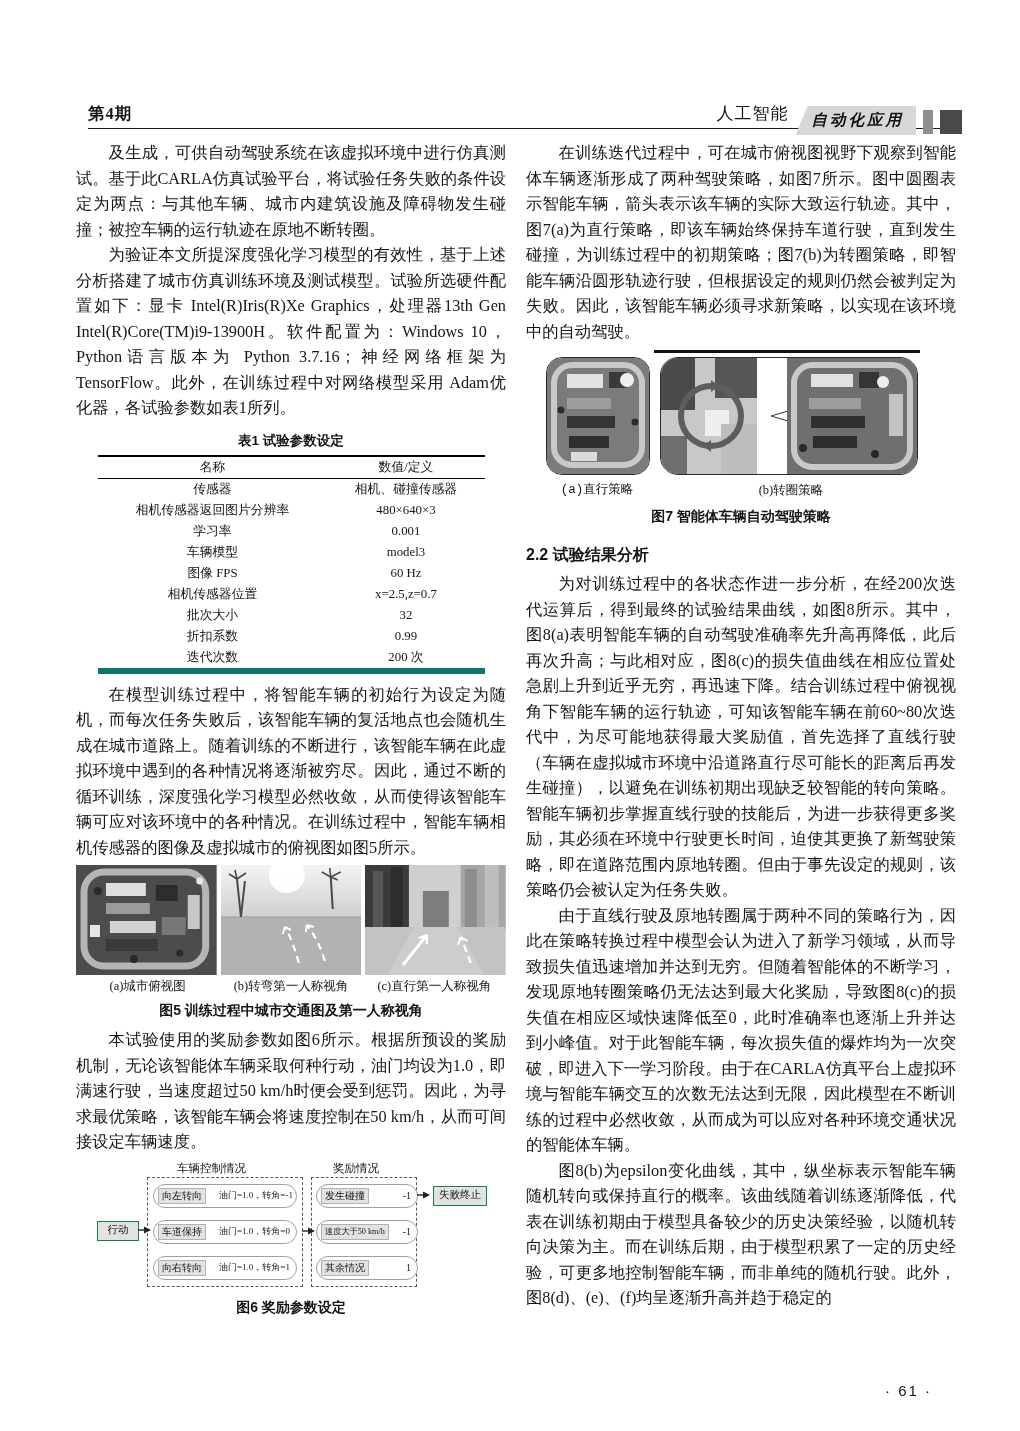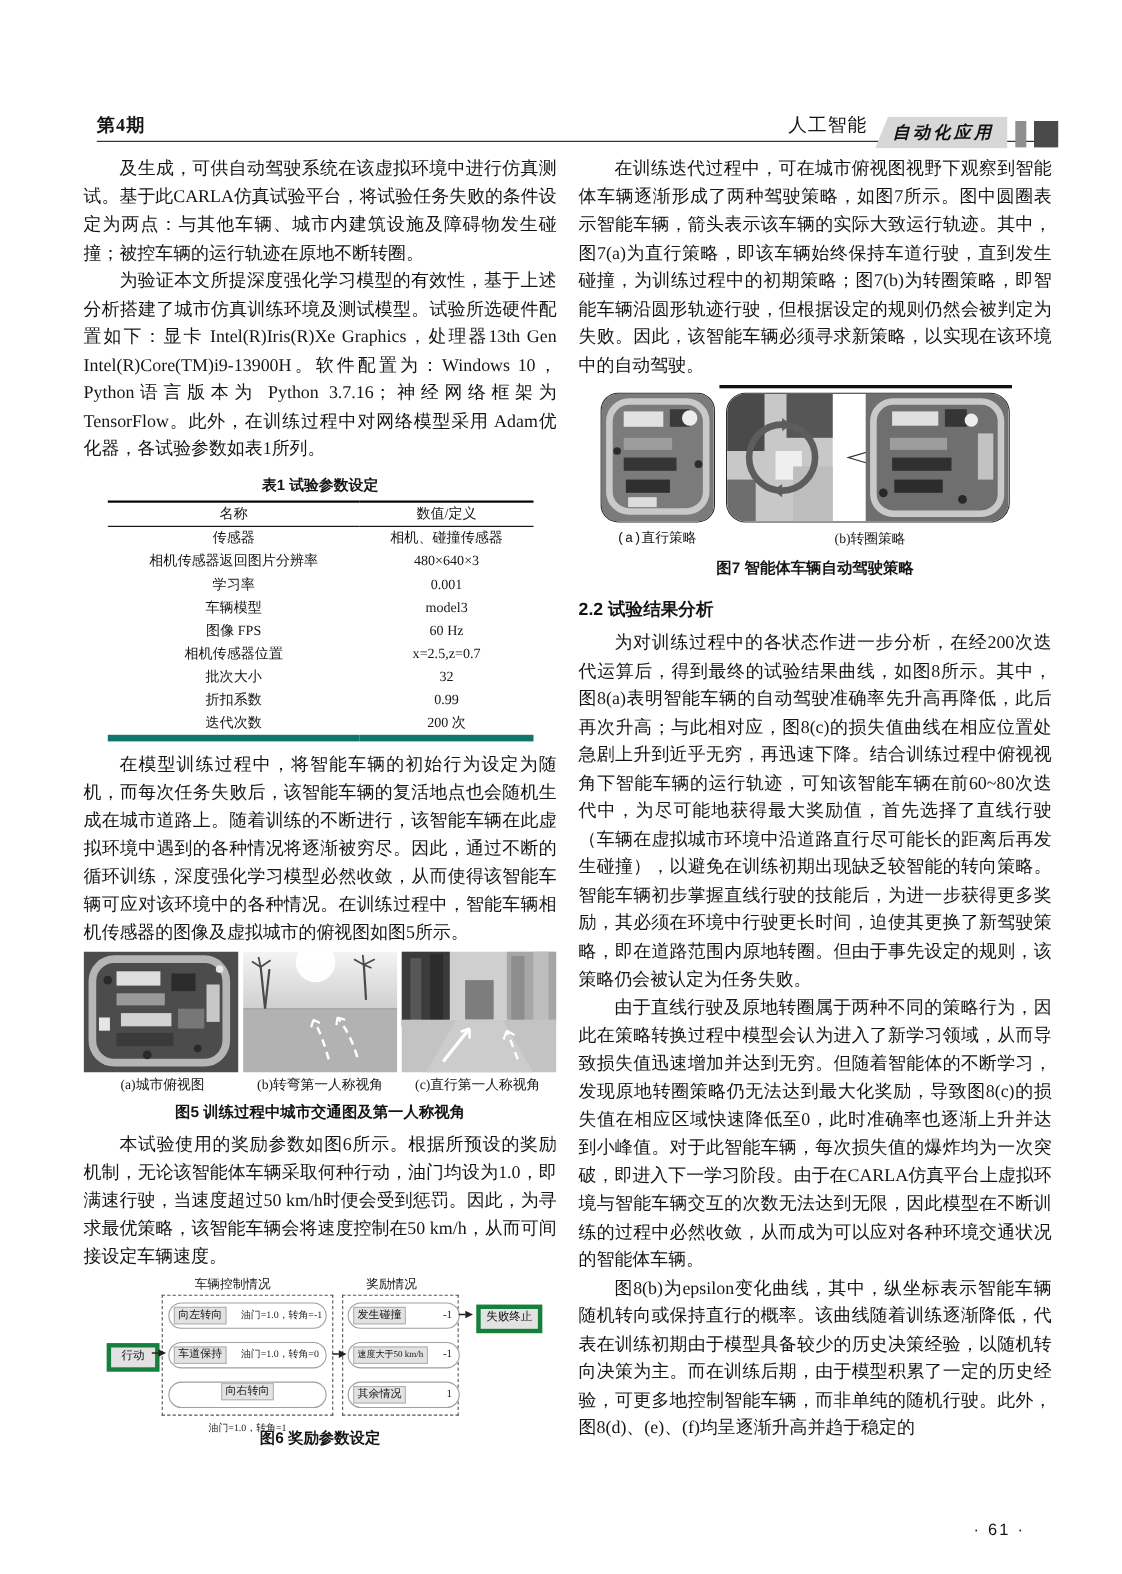--- a/index.html
+++ b/index.html
@@ -42,21 +42,21 @@
   
   .fig5-panels{display:flex;gap:4px;margin-top:5px;}
   .fig5-panels .panel{flex:1;height:110px;}
   .fig5-panels svg{display:block;width:100%;height:100%;}
 
   
   .fig6{position:relative;width:420px;height:130px;margin:8px auto 0;
         font-family:"Liberation Serif",serif;}
   .fig6 .dlabel{position:absolute;top:-2px;font-size:11.5px;line-height:14px;}
   .fig6 .dashbox{position:absolute;border:1px dashed #555;}
-  .fig6 .graybox{position:absolute;background:#e2e2e2;border:4px solid #15803d;
+  .fig6 .graybox{position:absolute;background:#e2e2e2;border:1px solid #15803d;
                  font-size:10.5px;line-height:16px;text-align:center;}
   .fig6 .stadium{position:absolute;height:22px;border:1px solid #9f9f9f;border-radius:12px;
                  display:flex;align-items:center;padding:0 4px;gap:13px;background:#fff;}
   .fig6 .sname{background:#e2e2e2;border:1px solid #b2b2b2;font-size:10px;line-height:14px;
                padding:0 3px;white-space:nowrap;}
   .fig6 .sdetail{font-size:9px;white-space:nowrap;color:#222;}
   .fig6 .sval{font-size:10px;margin-left:auto;padding-right:2px;}
   .fig6 svg.arrows{position:absolute;left:0;top:0;width:420px;height:130px;pointer-events:none;}
 
   
@@ -230,21 +230,21 @@
 
         <div class="dashbox" style="left:66px;top:14px;width:154px;height:108px;"></div>
         <div class="stadium" style="left:72px;top:21px;width:134px;">
           <span class="sname">向左转向</span>
           <span class="sdetail">油门=1.0，转角=-1</span>
         </div>
         <div class="stadium" style="left:72px;top:57px;width:134px;">
           <span class="sname">车道保持</span>
           <span class="sdetail">油门=1.0，转角=0</span>
         </div>
-        <div class="stadium" style="left:72px;top:93px;width:134px;flex-direction:column;">
+        <div class="stadium" style="left:72px;top:93px;width:134px;">
           <span class="sname">向右转向</span>
           <span class="sdetail">油门=1.0，转角=1</span>
         </div>
 
         <div class="dashbox" style="left:230px;top:14px;width:104px;height:108px;"></div>
         <div class="stadium" style="left:235px;top:21px;width:92px;">
           <span class="sname">发生碰撞</span>
           <span class="sval">-1</span>
         </div>
         <div class="stadium" style="left:235px;top:57px;width:92px;align-items:center;">

